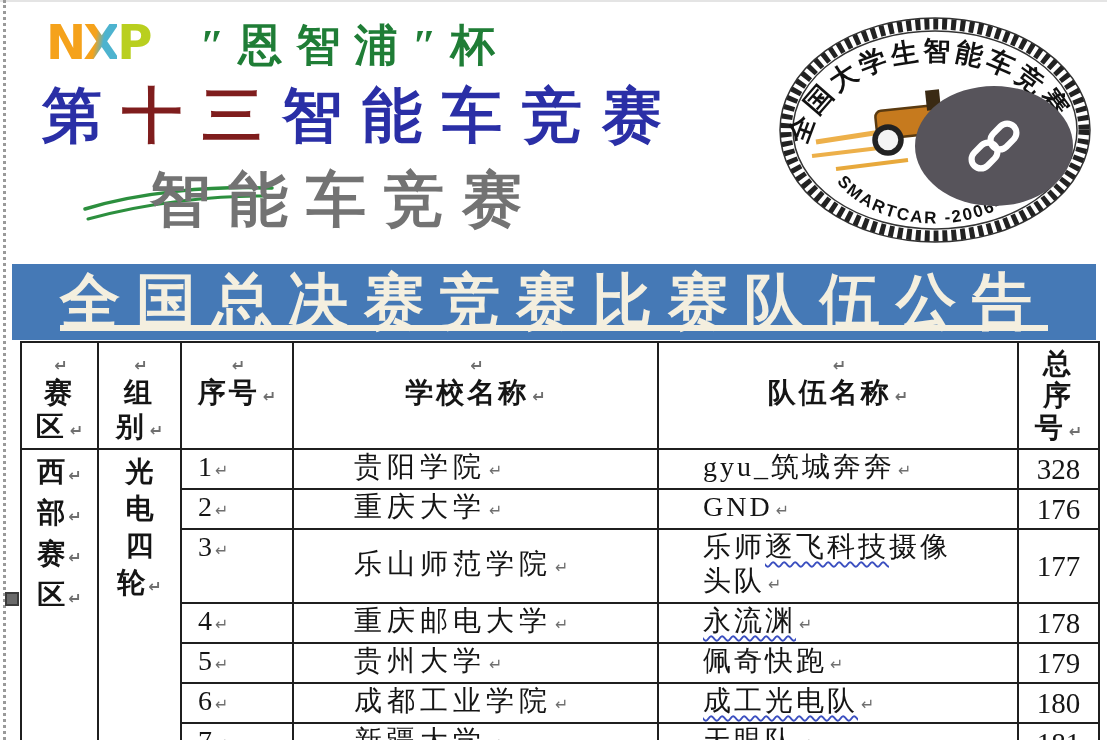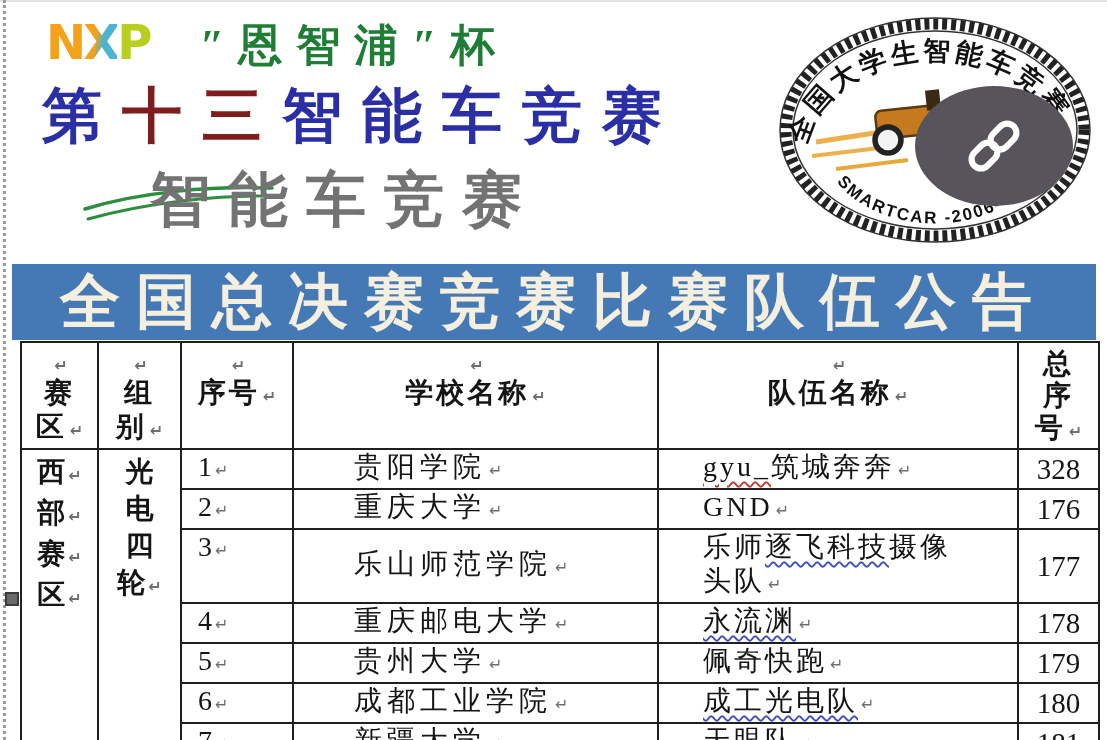--- a/index.html
+++ b/index.html
@@ -27,21 +27,21 @@
   .t2{position:absolute;left:150px;top:160px;font-size:60px;font-weight:bold;color:#737373;letter-spacing:18px;white-space:nowrap;}
 
   
   .stamp{position:absolute;left:776px;top:14px;}
   .link-btn{position:absolute;left:915px;top:86px;width:158px;height:120px;border-radius:50%;
             background:#57545b;display:flex;align-items:center;justify-content:center;z-index:5;}
 
   
   .banner{position:absolute;left:12px;top:264px;width:1084px;height:76px;box-sizing:border-box;
           text-align:center;line-height:76px;font-weight:bold;font-size:60px;letter-spacing:16px;
-          font-family:"Liberation Sans","DejaVu Sans",sans-serif;white-space:nowrap;overflow:hidden;}
+          font-family:"Liberation Sans","DejaVu Sans",sans-serif;white-space:nowrap;overflow:hidden;text-decoration:underline;}
 
   
   table.roster{position:absolute;left:20px;top:341px;width:1078px;border-collapse:collapse;
                table-layout:fixed;font-size:28px;color:#151515;}
   .roster th,.roster td{border:2px solid #1f1f1f;padding:0;overflow:hidden;}
   .roster thead tr{height:106px;}
   .roster tbody tr:nth-child(1){height:33px;}
   .roster tbody tr:nth-child(2){height:39px;}
   .roster tbody tr:nth-child(3){height:70px;}
   .roster tbody tr:nth-child(4){height:35px;}
@@ -49,21 +49,21 @@
   .roster tbody tr:nth-child(6){height:35px;}
   .roster tbody tr:nth-child(7){height:36px;}
   .roster th{font-weight:bold;text-align:center;vertical-align:top;line-height:34px;padding-top:5px;letter-spacing:3px;}
   .pline{line-height:28px;height:28px;}
   .pmark{color:#6f6f6f;font-size:16px;font-family:"DejaVu Sans",sans-serif;margin-left:3px;letter-spacing:0;}
   td.cell-region,td.cell-group{text-align:center;font-weight:bold;vertical-align:top;line-height:37px;padding-top:3px;}
   td.cell-no{vertical-align:top;padding-left:16px;padding-top:2px;line-height:30px;}
   td.cell-school{vertical-align:middle;padding-left:60px;line-height:32px;letter-spacing:5px;}
   td.cell-team{vertical-align:middle;padding-left:44px;padding-right:38px;line-height:34px;letter-spacing:3px;}
   td.cell-total{text-align:center;font-size:29px;vertical-align:middle;line-height:30px;}
-  .wavy-red{text-decoration:underline;text-decoration-style:wavy;text-decoration-color:#c43a2e;text-decoration-thickness:1.5px;text-underline-offset:5px;}
+  .wavy-red{text-decoration-style:wavy;text-decoration-color:#c43a2e;text-decoration-thickness:1.5px;text-underline-offset:5px;}
   .wavy-blue{text-decoration:underline;text-decoration-style:wavy;text-decoration-color:#3b4fc0;text-decoration-thickness:1.5px;text-underline-offset:5px;}
 </style>
 </head>
 <body>
 
 <div class="topline"></div>
 <div class="margin-line"></div>
 <div class="anchor-sq"></div>
 
 <div class="nxp"><span class="n">N</span><span class="x">X</span><span class="p">P</span></div>

